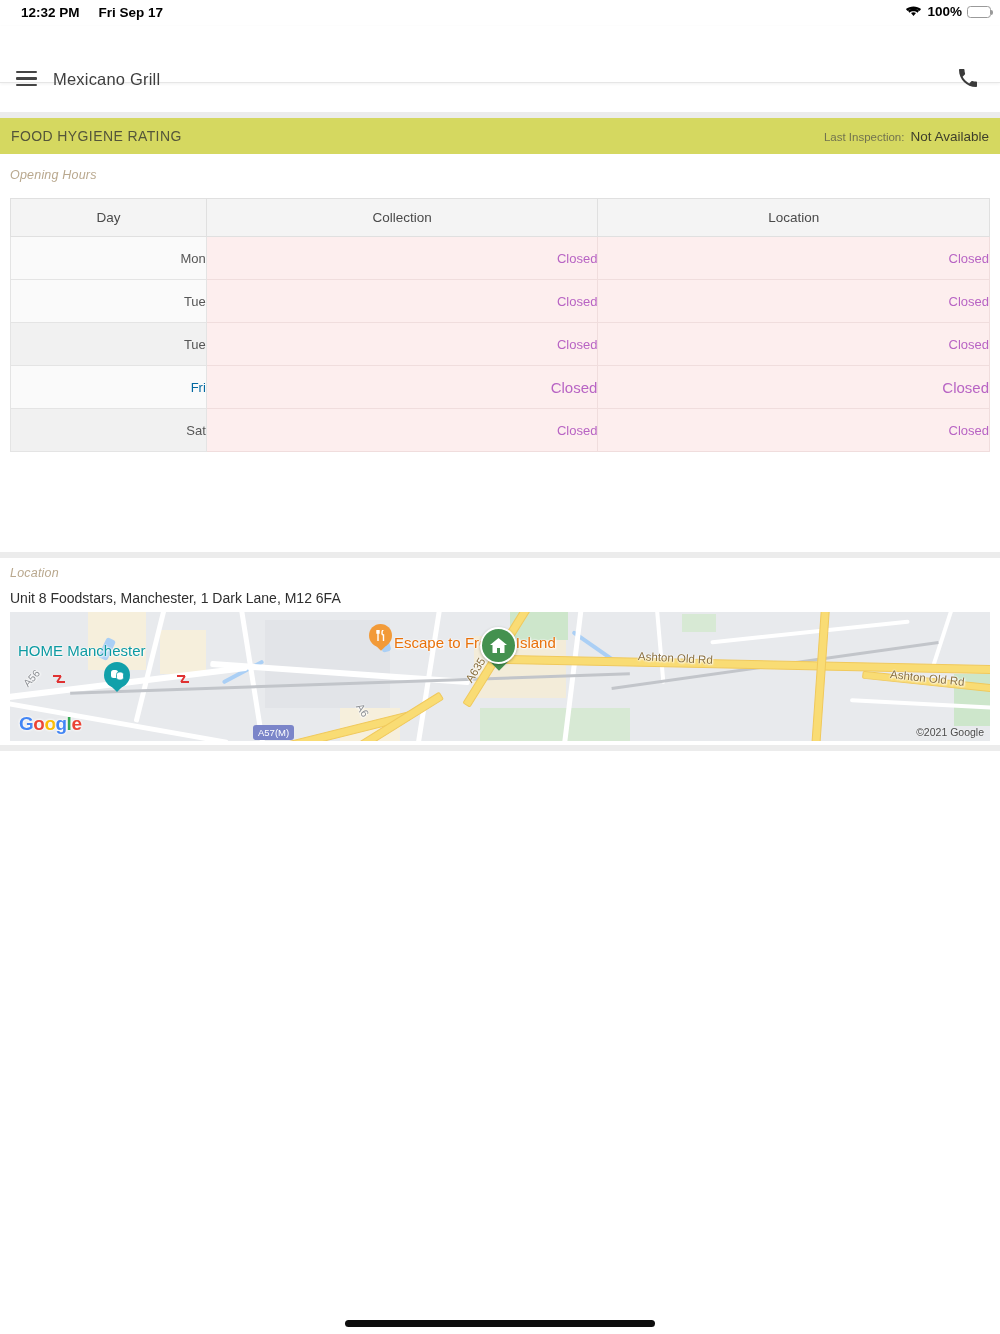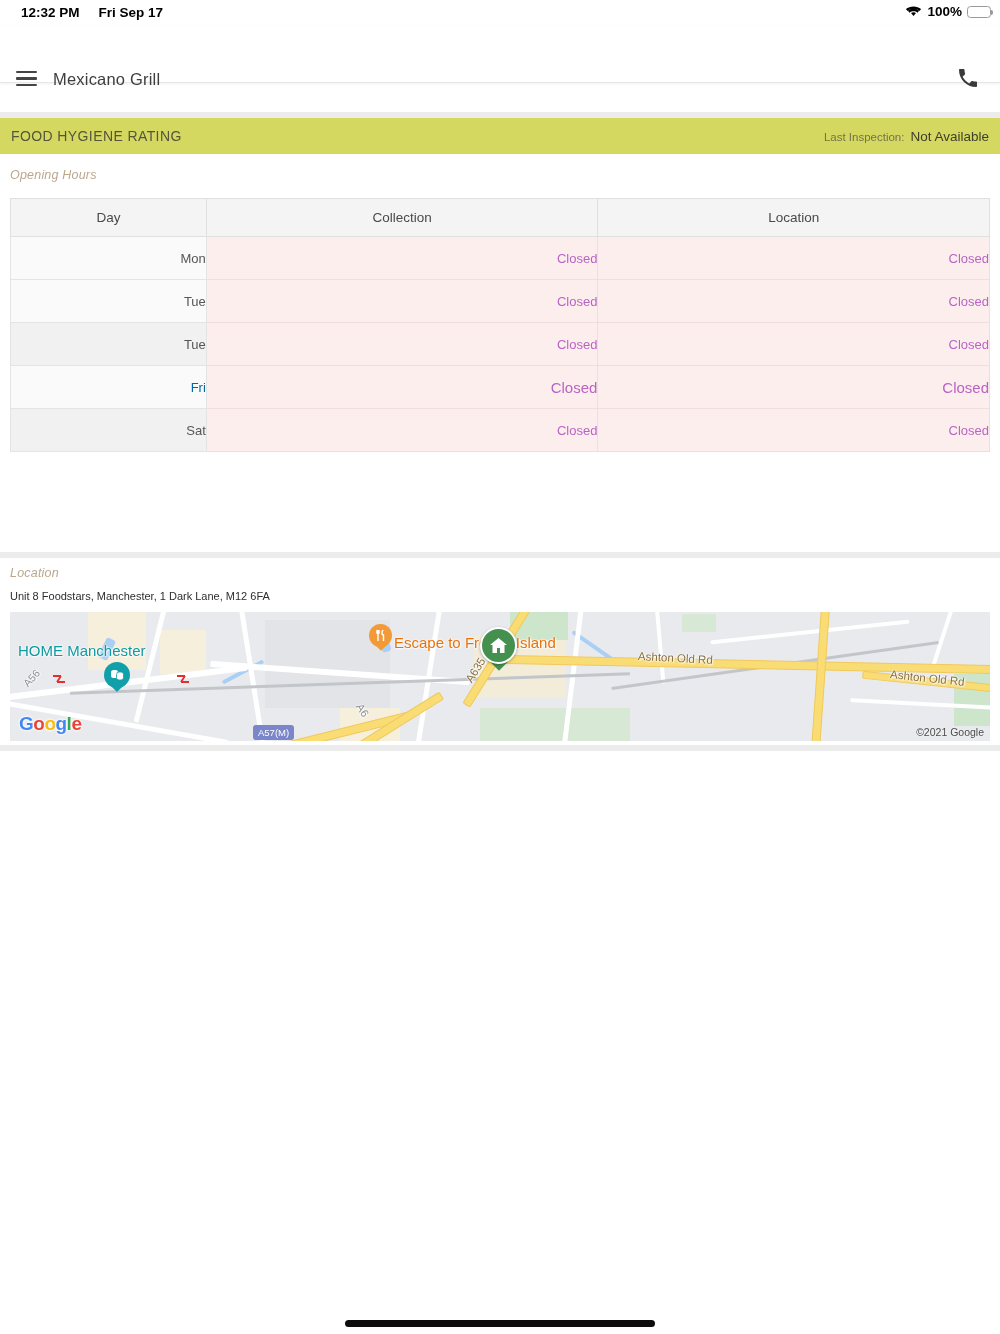--- a/index.html
+++ b/index.html
@@ -36,21 +36,21 @@
   
   .tbl { position:absolute; top:198px; left:10px; width:980px; border-collapse:collapse; table-layout:fixed; }
   .tbl th { height:38px; background:#f4f4f4; border:1px solid #e0e0e0; font-weight:400; font-size:13.5px; color:#4a4a4a; text-align:center; }
   .tbl td { height:43px; text-align:right; font-size:13px;margin-left:20px; }
   .tbl td.day { background:#fafafa; border:1px solid #e4e4e4; color:#565656; }
   .tbl tr.alt td.day { background:#f1f1f1; }
   .tbl td.closed { background:#fdeeee; border:1px solid #f0dddd; color:#b864c4; }
   .tbl tr.today td.day { font-size:13px; color:#0369a1; }
   .tbl tr.today td.closed { font-size:15px; }
 
-  .address { position:absolute; left:10px; top:590px; font-size:11px; color:#2e2e2e; }
+  .address { position:absolute; left:10px; top:590px; font-size:14px; color:#2e2e2e; }
 
   
   .map { position:absolute; top:612px; left:10px; width:980px; height:129px; background:#e8eaed; overflow:hidden; }
   .map .patch { position:absolute; }
   .road { position:absolute; background:#fff; border-radius:2px; }
   .yroad { position:absolute; background:#f9dc74; border:1px solid #f0c95c; border-radius:2px; }
   .rail { position:absolute; background:#c2c5ca; height:2.5px; }
   .maplabel { position:absolute; white-space:nowrap; text-shadow:0 0 2px #fff, 0 0 2px #fff, 1px 1px 2px #fff; }
   .poi-teal { color:#0d9aa2; font-size:15px; font-weight:500; }
   .poi-orange { color:#e8710a; font-size:15px; font-weight:500; }

